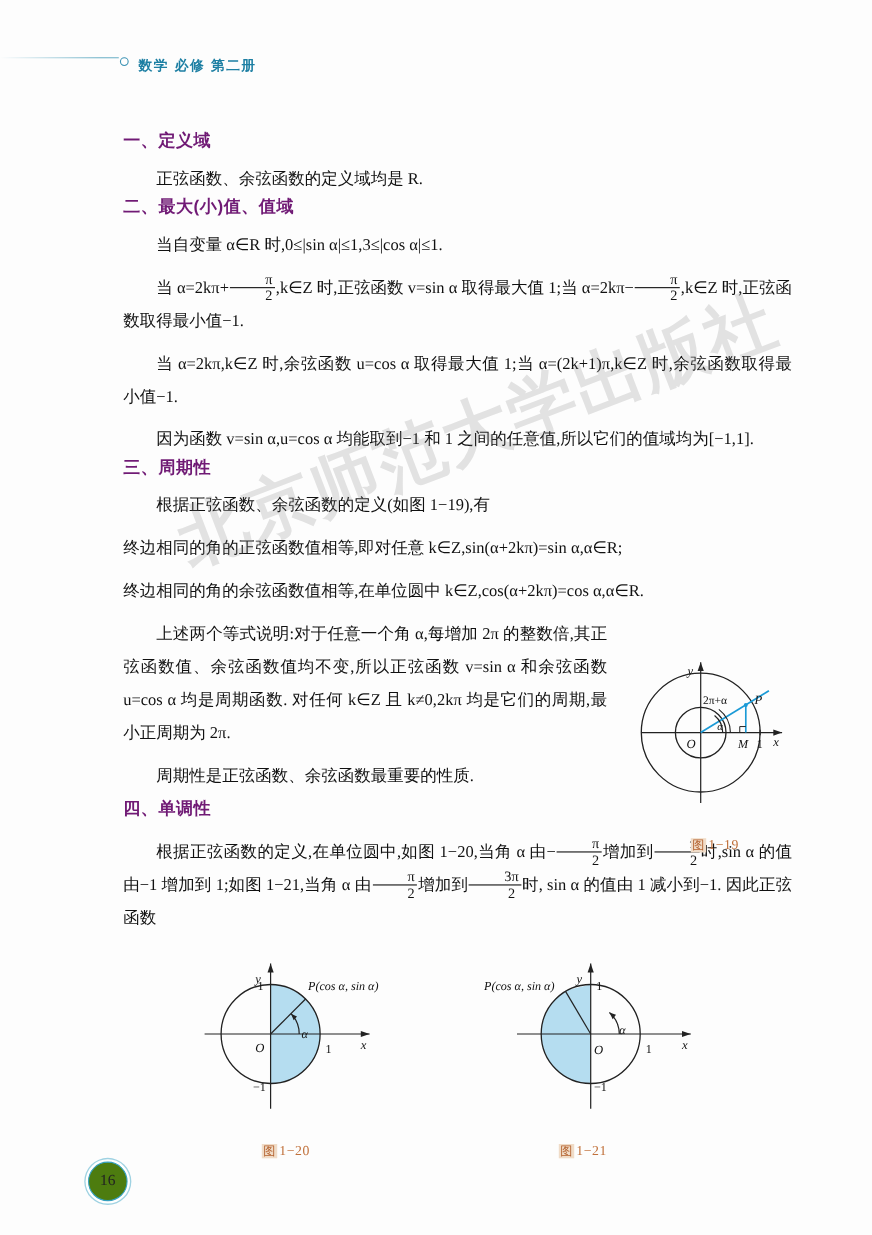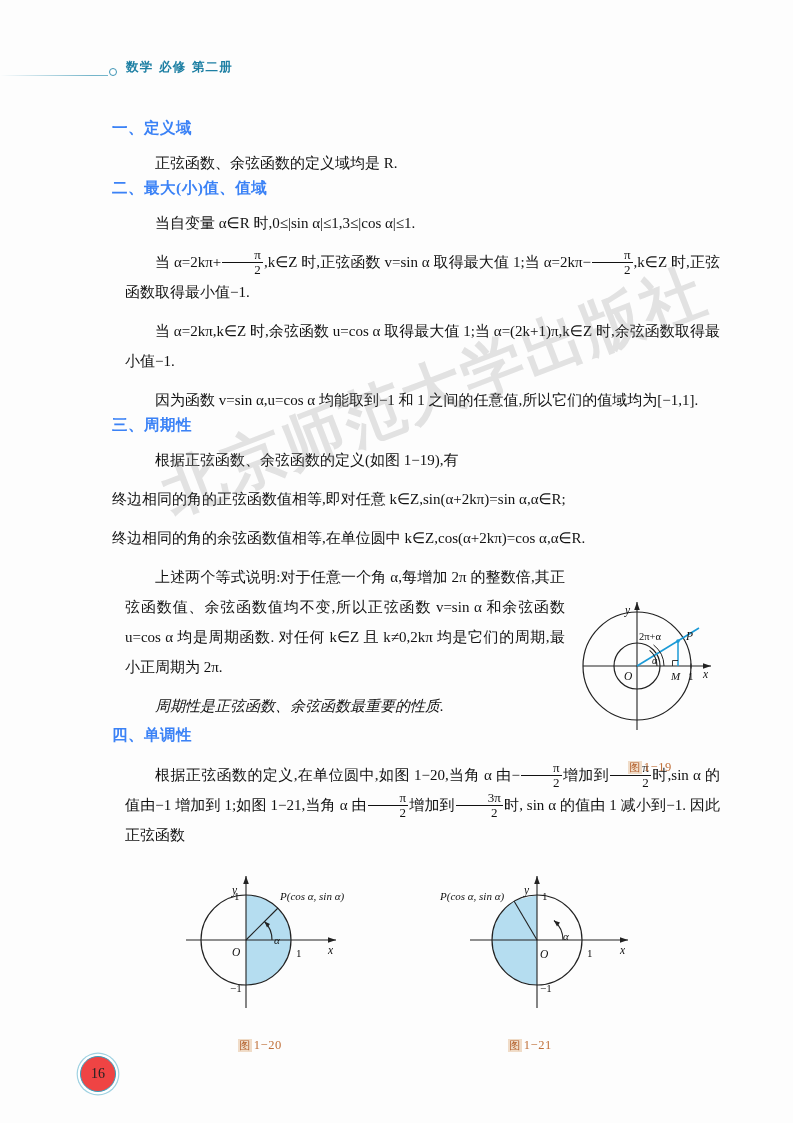--- a/index.html
+++ b/index.html
@@ -12,21 +12,21 @@
   }
   .page{
     position:absolute;inset:0;
     width:793px;height:1123px;
     background:#fdfdfd;
   }
 
   
   .header{
     position:absolute;top:52px;left:0;width:719px;height:24px;
-    display:flex;align-items:flex-end;
+    display:flex;align-items:flex-start;
   }
   .header-rule{
     height:1px;width:108px;margin-left:0;
     background:linear-gradient(to right,rgba(109,177,199,0) 0%,rgba(109,177,199,.95) 85%);
   }
   .header-dot{
     width:6px;height:6px;border-radius:50%;
     border:1.3px solid #3e94b5;background:#fff;
     margin-left:1px;margin-right:9px;flex:0 0 auto;
   }
@@ -49,33 +49,33 @@
     pointer-events:none;
     z-index:3;
   }
 
   
   .content{
     position:absolute;left:112px;top:118px;width:608px;
     z-index:2;
   }
   h2.sec{
-    font-family:Liberation Serif, serif;
+    font-family:Liberation Sans, sans-serif;
     font-size:15.5px;font-weight:bold;
-    color:#3b82f6;
+    color:#701a75;
     margin:0 0 4px 0;
     letter-spacing:.5px;
   }
   .sec-gap-top{margin-top:26px;}
   p.body{
     font-size:15px;line-height:30px;color:#111;
     margin:9px 0 0 0;text-align:justify;
     font-family:"Liberation Serif", serif;
   }
-  p.ind{text-indent:2em;margin-left:13px;}
+  p.ind{text-indent:2em;}
   .nogap{margin-top:2px;}
   .frac{
     display:inline-block;vertical-align:-0.52em;
     text-align:center;font-size:13px;line-height:1.05;
     margin:0 1px;
   }
   .frac .num{display:block;padding:0 2px;}
   .frac .den{display:block;border-top:1.1px solid #111;padding:0 2px;}
 
   
@@ -102,21 +102,21 @@
   .fig21{left:320px;}
 
   
   .pagenum{
     position:absolute;left:80px;top:1056px;
     width:34px;height:34px;border-radius:50%;
     border:1.6px solid #35a0bf;
     box-shadow:0 0 0 2.2px #ffffff,0 0 0 3.4px #9fd2e2;
     display:flex;align-items:center;justify-content:center;
     font-size:14px;color:#222;font-family:"Liberation Serif",serif;
-    background:#ef4444;z-index:5;
+    background:#4d7c0f;z-index:5;
   }
 </style>
 </head>
 <body>
 
 <div class="page">
 
   <div class="header">
     <div class="header-rule"></div>
     <div class="header-dot"></div>
@@ -136,21 +136,21 @@
     <p class="body ind"><span>当 α=2kπ+</span><span class="frac"><span class="num">π</span><span class="den">2</span></span><span>,k∈Z 时,正弦函数 v=sin α 取得最大值 1;当 α=2kπ−</span><span class="frac"><span class="num">π</span><span class="den">2</span></span><span>,k∈Z 时,正弦函数取得最小值−1.</span></p>
 
     <p class="body ind nogap">当 α=2kπ,k∈Z 时,余弦函数 u=cos α 取得最大值 1;当 α=(2k+1)π,k∈Z 时,余弦函数取得最小值−1.</p>
     <p class="body ind nogap">因为函数 v=sin α,u=cos α 均能取到−1 和 1 之间的任意值,所以它们的值域均为[−1,1].</p>
 
     <h2 class="sec sec-gap-top">三、周期性</h2>
     <p class="body ind">根据正弦函数、余弦函数的定义(如图 1−19),有</p>
     <p class="body nogap">终边相同的角的正弦函数值相等,即对任意 k∈Z,sin(α+2kπ)=sin α,α∈R;</p>
     <p class="body nogap">终边相同的角的余弦函数值相等,在单位圆中 k∈Z,cos(α+2kπ)=cos α,α∈R.</p>
     <p class="body ind nogap" style="width:440px;">上述两个等式说明:对于任意一个角 α,每增加 2π 的整数倍,其正弦函数值、余弦函数值均不变,所以正弦函数 v=sin α 和余弦函数 u=cos α 均是周期函数. 对任何 k∈Z 且 k≠0,2kπ 均是它们的周期,最小正周期为 2π.</p>
-    <p class="body ind nogap" style="width:440px;font-style:italic;">周期性是正弦函数、余弦函数最重要的性质.</p>
+    <p class="body ind nogap" style="width:440px;">周期性是正弦函数、余弦函数最重要的性质.</p>
 
     <h2 class="sec" style="margin-top:4px;">四、单调性</h2>
 
     <p class="body ind" style="margin-top:14px;"><span>根据正弦函数的定义,在单位圆中,如图 1−20,当角 α 由−</span><span class="frac"><span class="num">π</span><span class="den">2</span></span><span>增加到</span><span class="frac"><span class="num">π</span><span class="den">2</span></span><span>时,sin α 的值由−1 增加到 1;如图 1−21,当角 α 由</span><span class="frac"><span class="num">π</span><span class="den">2</span></span><span>增加到</span><span class="frac"><span class="num">3π</span><span class="den">2</span></span><span>时, sin α 的值由 1 减小到−1. 因此正弦函数</span></p>
   </div>
 
   <div class="fig19">
     <svg width="150" height="150" viewBox="0 0 150 150">
 
       <line x1="8" y1="78" x2="136" y2="78" stroke="#222" stroke-width="1.1"></line>

